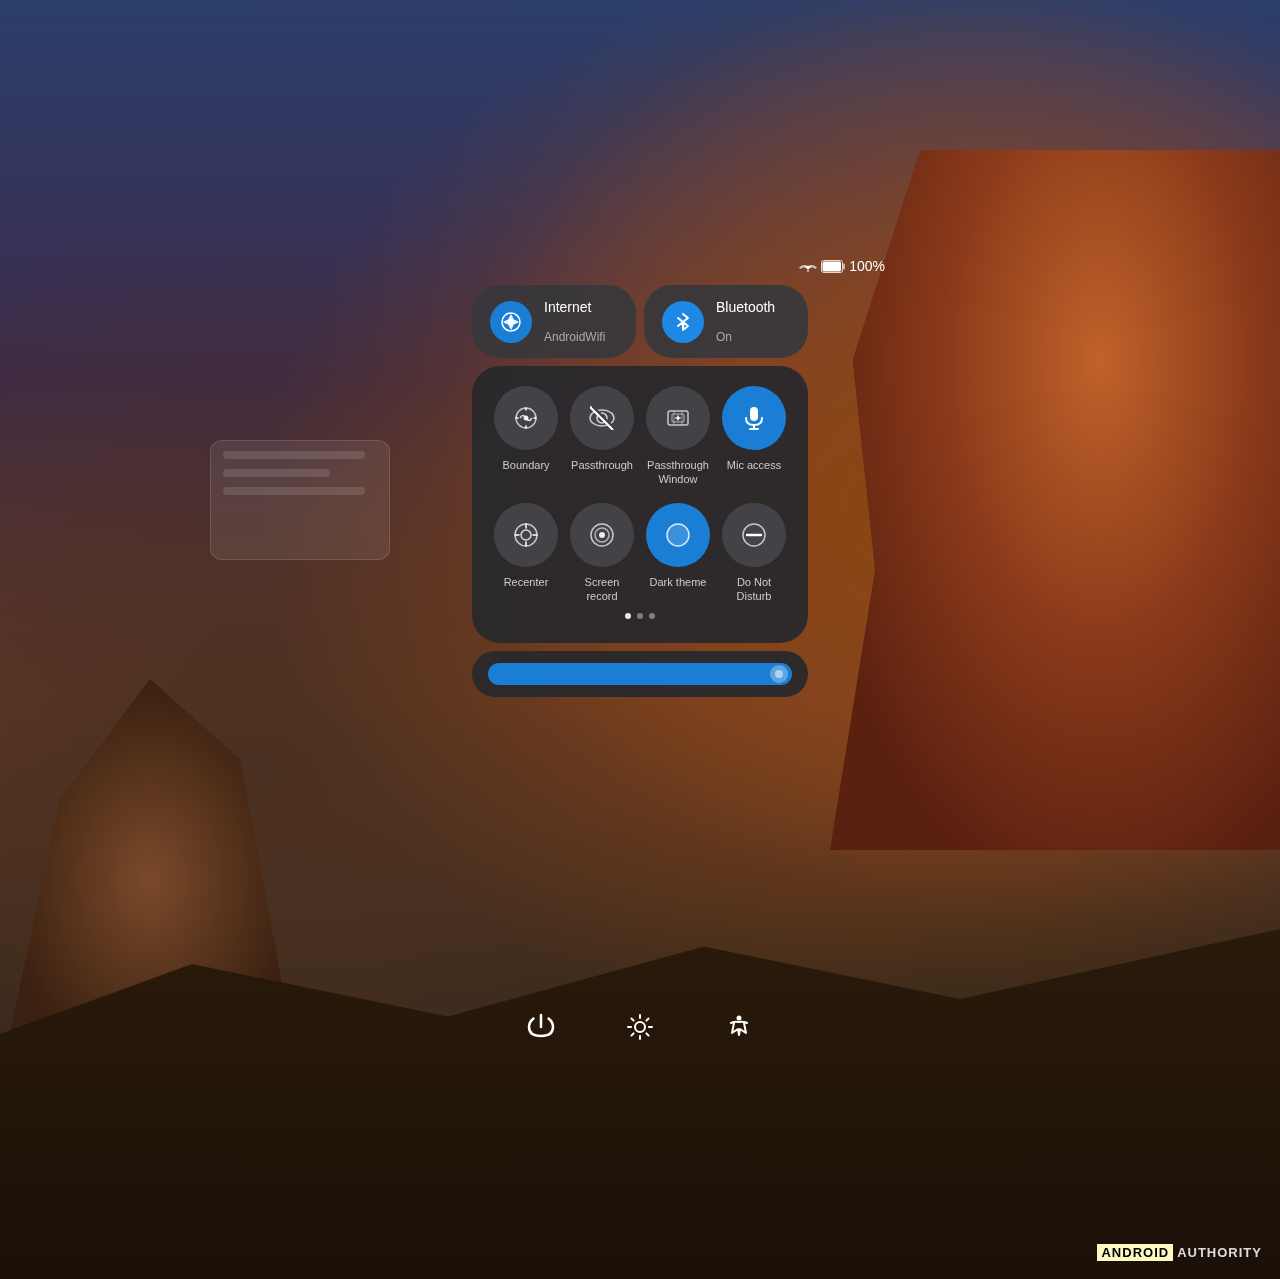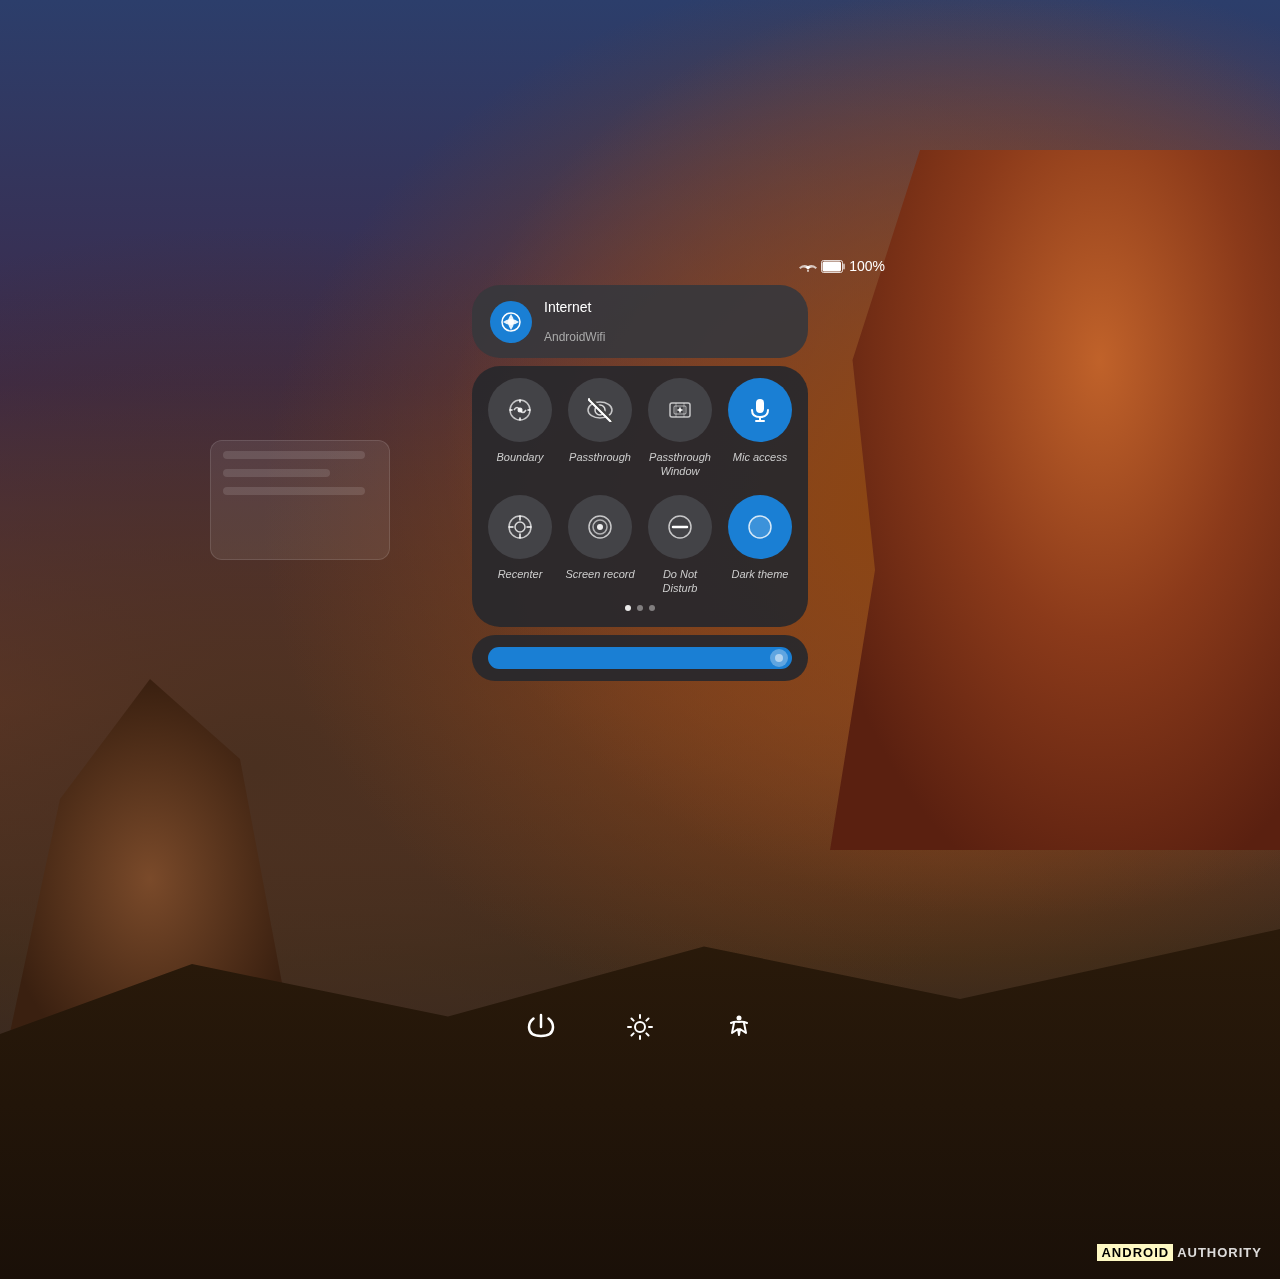--- a/index.html
+++ b/index.html
@@ -132,22 +132,21 @@
       color: #aaaaaa;
       font-size: 12px;
       line-height: 1.2;
       margin-top: 14px;
     }
 
     
     #grid-panel {
       background: rgba(40, 40, 44, 0.93);
       border-radius: 28px;
-      padding: 12px;
-      font-style: italic;
+      padding: 20px;
     }
 
     .grid-row {
       display: flex;
       gap: 8px;
       justify-content: space-around;
     }
 
     .grid-row + .grid-row {
       margin-top: 8px;
@@ -346,20 +345,31 @@
           <path d="M3 11 Q7 8 11 8 Q15 8 19 11 Q15 14 11 14 Q7 14 3 11Z" fill="white" opacity="0.9"></path>
           <circle cx="11" cy="11" r="9" stroke="white" stroke-width="1.5" fill="none"></circle>
         </svg>
       </div>
       <div class="tile-text">
         <span class="tile-title">Internet</span>
         <span class="tile-subtitle">AndroidWifi</span>
       </div>
     </div>
 
+    <div class="wide-tile active">
+      <div class="tile-icon-circle blue">
+        <svg width="20" height="22" viewBox="0 0 20 22" fill="none">
+          <path d="M10 3 L15 7 L10 11 L15 15 L10 19 L10 11 L5 15 M10 11 L5 7" stroke="white" stroke-width="2" stroke-linecap="round" stroke-linejoin="round" fill="none"></path>
+        </svg>
+      </div>
+      <div class="tile-text">
+        <span class="tile-title">Bluetooth</span>
+        <span class="tile-subtitle">On</span>
+      </div>
+    </div>
 
   </div>
 
   <div id="grid-panel">
 
     <div class="grid-row">
 
       <div class="grid-tile">
         <div class="grid-icon-circle">
           <svg width="30" height="30" viewBox="0 0 30 30" fill="none">
@@ -434,38 +444,38 @@
           <svg width="30" height="30" viewBox="0 0 30 30" fill="none">
             <circle cx="15" cy="15" r="11" stroke="white" stroke-width="1.5" fill="none" opacity="0.7"></circle>
             <circle cx="15" cy="15" r="7" stroke="white" stroke-width="1.5" fill="none" opacity="0.6"></circle>
             <circle cx="15" cy="15" r="3" fill="white" opacity="0.9"></circle>
           </svg>
         </div>
         <span class="grid-label">Screen record</span>
       </div>
 
       <div class="grid-tile">
-        <div class="grid-icon-circle">
-          <svg width="30" height="30" viewBox="0 0 30 30" fill="none">
-            <circle cx="15" cy="15" r="11" stroke="white" stroke-width="1.5" fill="none" opacity="0.7"></circle>
-            <line x1="8" y1="15" x2="22" y2="15" stroke="white" stroke-width="2.5" stroke-linecap="round"></line>
-          </svg>
-        </div>
-        <span class="grid-label">Do Not Disturb</span>
-      </div>
-
-      <div class="grid-tile">
         <div class="grid-icon-circle active-blue">
           <svg width="30" height="30" viewBox="0 0 30 30" fill="none">
             <circle cx="15" cy="15" r="11" fill="white" opacity="0.15"></circle>
             <path d="M15 4 A11 11 0 0 1 15 26 A11 11 0 0 0 15 4Z" fill="white" opacity="0.9"></path>
             <circle cx="15" cy="15" r="11" stroke="white" stroke-width="1.5" fill="none" opacity="0.8"></circle>
           </svg>
         </div>
         <span class="grid-label">Dark theme</span>
+      </div>
+
+      <div class="grid-tile">
+        <div class="grid-icon-circle">
+          <svg width="30" height="30" viewBox="0 0 30 30" fill="none">
+            <circle cx="15" cy="15" r="11" stroke="white" stroke-width="1.5" fill="none" opacity="0.7"></circle>
+            <line x1="8" y1="15" x2="22" y2="15" stroke="white" stroke-width="2.5" stroke-linecap="round"></line>
+          </svg>
+        </div>
+        <span class="grid-label">Do Not Disturb</span>
       </div>
 
     </div>
 
     <div id="pagination-dots">
       <div class="dot active"></div>
       <div class="dot"></div>
       <div class="dot"></div>
     </div>
 

